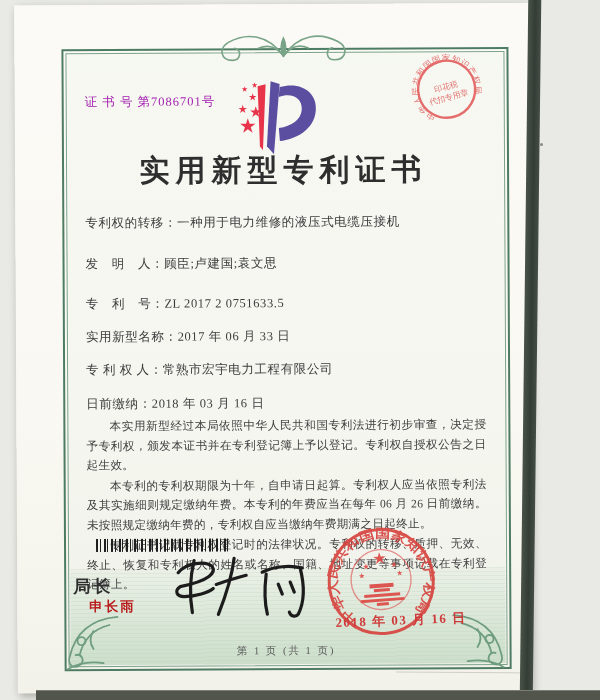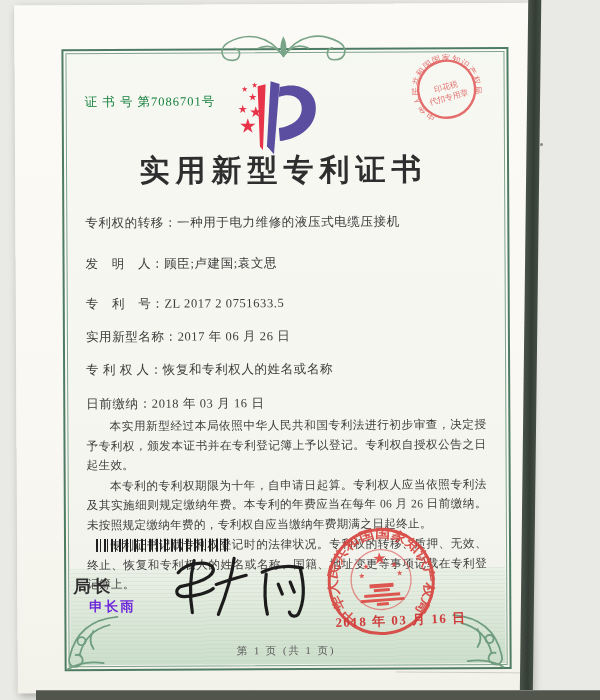--- a/index.html
+++ b/index.html
@@ -9,32 +9,32 @@
          background:linear-gradient(180deg,#fbfaf6 0%,#f9f8f2 60%,#f3f2ea 100%);
          box-shadow:2px 3px 8px rgba(0,0,0,.28);}
   .tilt{position:absolute;inset:0;transform:rotate(-0.3deg);transform-origin:50% 50%;}
   .frame{position:absolute;left:63px;top:48px;width:443px;height:618px;border:2px solid #4d7c63;}
   .frame-inner{position:absolute;inset:2px;border:1px solid #7aa389;}
   .tint-all{position:absolute;inset:4px;background:rgba(226,238,226,0.18);}
   .tint-bottom{position:absolute;left:4px;right:4px;bottom:4px;height:96px;
          background:linear-gradient(180deg,rgba(190,216,192,.12),rgba(168,204,174,.5)),
          repeating-linear-gradient(180deg,rgba(110,160,120,.10) 0 1px,transparent 1px 4px);}
   .txt{position:absolute;color:#3a3a3a;white-space:nowrap;}
-  .cert-no{left:86px;top:93px;font-size:12.5px;letter-spacing:1px;color:#15803d;}
+  .cert-no{left:86px;top:93px;font-size:12.5px;letter-spacing:1px;color:#a21caf;}
   .title{left:63px;top:150px;width:443px;text-align:center;font-size:30px;font-weight:600;
          letter-spacing:6px;color:#2e2e2e;}
   .row{font-size:12.5px;letter-spacing:.6px;color:#3c3c3c;}
   .paras{position:absolute;left:86px;top:416px;width:400px;color:#3e3e3e;}
   .paras p{margin:0 0 1px 0;font-size:11.6px;line-height:19.5px;text-align:justify;text-indent:2em;
          letter-spacing:.3px;white-space:normal;}
   .barcode{position:absolute;left:95px;top:538px;width:132px;height:13px;
          background:repeating-linear-gradient(90deg,#1e1e1e 0 2px,transparent 2px 4px,#1e1e1e 4px 5px,
            transparent 5px 8px,#1e1e1e 8px 10px,transparent 10px 11px,#1e1e1e 11px 12px,transparent 12px 15px);}
   .director{left:72px;top:574px;font-size:17px;font-weight:600;letter-spacing:3px;color:#2f2f2f;}
-  .director-name{left:88px;top:597px;font-size:13.5px;font-weight:600;letter-spacing:2px;color:#6d28d9;}
+  .director-name{left:88px;top:597px;font-size:13.5px;font-weight:600;letter-spacing:2px;color:#b91c1c;}
   .seal-date{left:334px;top:612px;font-size:13px;letter-spacing:1.5px;color:#cf3b3b;
          transform:rotate(-2deg);font-weight:600;}
   .footer{left:63px;top:644px;width:443px;text-align:center;font-size:10.5px;letter-spacing:2px;color:#5a5a5a;}
   .darkband{position:absolute;left:524px;top:-6px;width:13px;height:712px;
          background:linear-gradient(90deg,#4a5349,#343d35 55%,#454e45);transform:rotate(0.7deg);}
   .bottomband{position:absolute;left:36px;top:690px;width:564px;height:10px;background:#51554b;
          border-top:1px solid #7b7f73;}
   .pageline{position:absolute;left:396px;top:672px;width:130px;height:1px;background:#cfcfc8;transform:rotate(0.4deg);}
   .speck{position:absolute;left:540px;top:143px;width:3px;height:3px;background:#8a8a88;border-radius:50%;}
   svg{position:absolute;overflow:visible;}
@@ -117,24 +117,24 @@
     <div class="txt row" style="left:86px;top:214px;">
       <span>专利权的转移：</span><span>一种用于电力维修的液压式电缆压接机</span>
     </div>
     <div class="txt row" style="left:86px;top:255px;">
       <span>发　明　人：</span><span>顾臣;卢建国;袁文思</span>
     </div>
     <div class="txt row" style="left:86px;top:295px;">
       <span>专　利　号：</span><span>ZL 2017 2 0751633.5</span>
     </div>
     <div class="txt row" style="left:86px;top:328px;">
-      <span>实用新型名称：</span><span>2017 年 06 月 26 日</span>
+      <span>实用新型名称：</span><span>2017 年 06 月 33 日</span>
     </div>
     <div class="txt row" style="left:86px;top:361px;">
-      <span>专 利 权 人：</span><span>恢复和专利权人的姓名或名称</span>
+      <span>专 利 权 人：</span><span>常熟市宏宇电力工程有限公司</span>
     </div>
     <div class="txt row" style="left:86px;top:395px;">
       <span>日前缴纳：</span><span>2018 年 03 月 16 日</span>
     </div>
 
     <div class="paras">
       <p>本实用新型经过本局依照中华人民共和国专利法进行初步审查，决定授予专利权，颁发本证书并在专利登记簿上予以登记。专利权自授权公告之日起生效。</p>
       <p>本专利的专利权期限为十年，自申请日起算。专利权人应当依照专利法及其实施细则规定缴纳年费。本专利的年费应当在每年 06 月 26 日前缴纳。未按照规定缴纳年费的，专利权自应当缴纳年费期满之日起终止。</p>
       <p>专利证书记载专利权登记时的法律状况。专利权的转移、质押、无效、终止、恢复和专利权人的姓名或名称、国籍、地址变更等事项记载在专利登记簿上。</p>
     </div>

